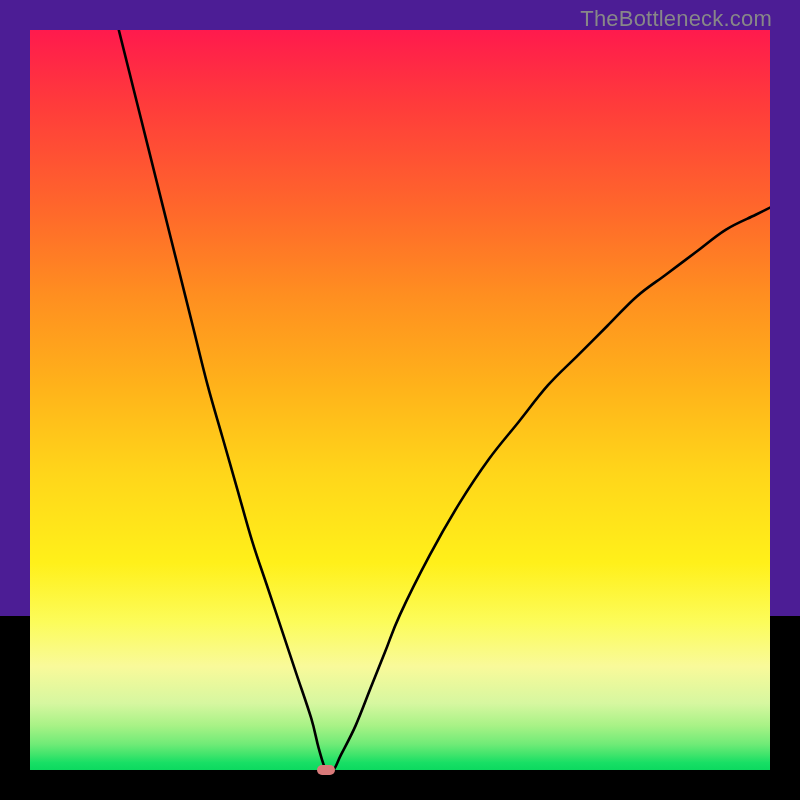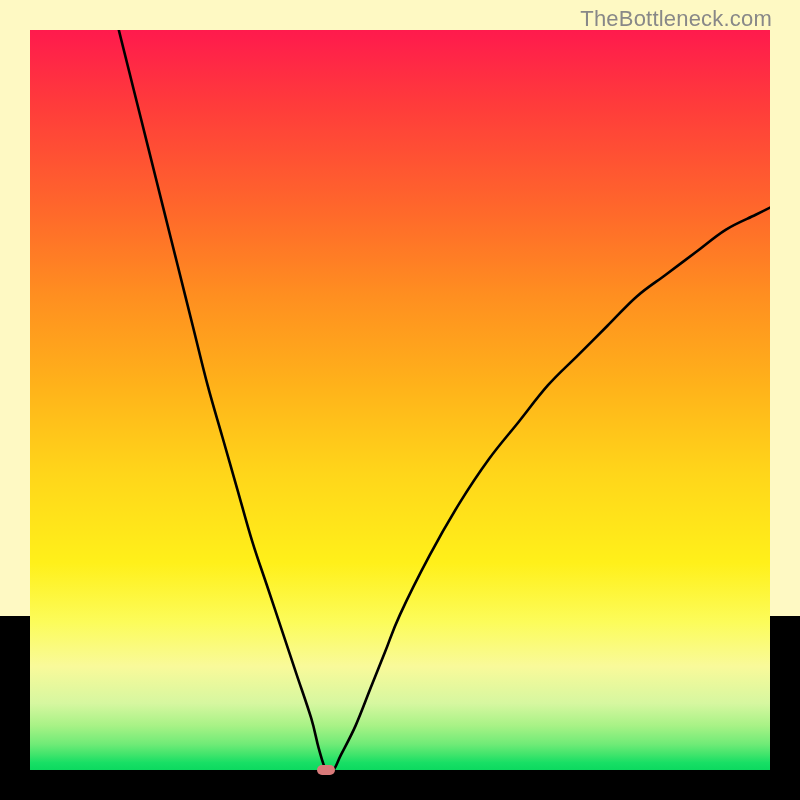--- a/index.html
+++ b/index.html
@@ -8,21 +8,21 @@
     width: 800px;
     height: 800px;
     overflow: hidden;
     background: #000;
     font-family: Arial, Helvetica, sans-serif;
   }
   .frame {
     position: relative;
     width: 800px;
     height: 616px;
-    background: #fef9c3;
+    background: #4c1d95;
   }
   .plot-area {
     position: absolute;
     left: 30px;
     top: 30px;
     width: 740px;
     height: 740px;
     background: linear-gradient(
       to bottom,
       #ff1a4d 0%,

